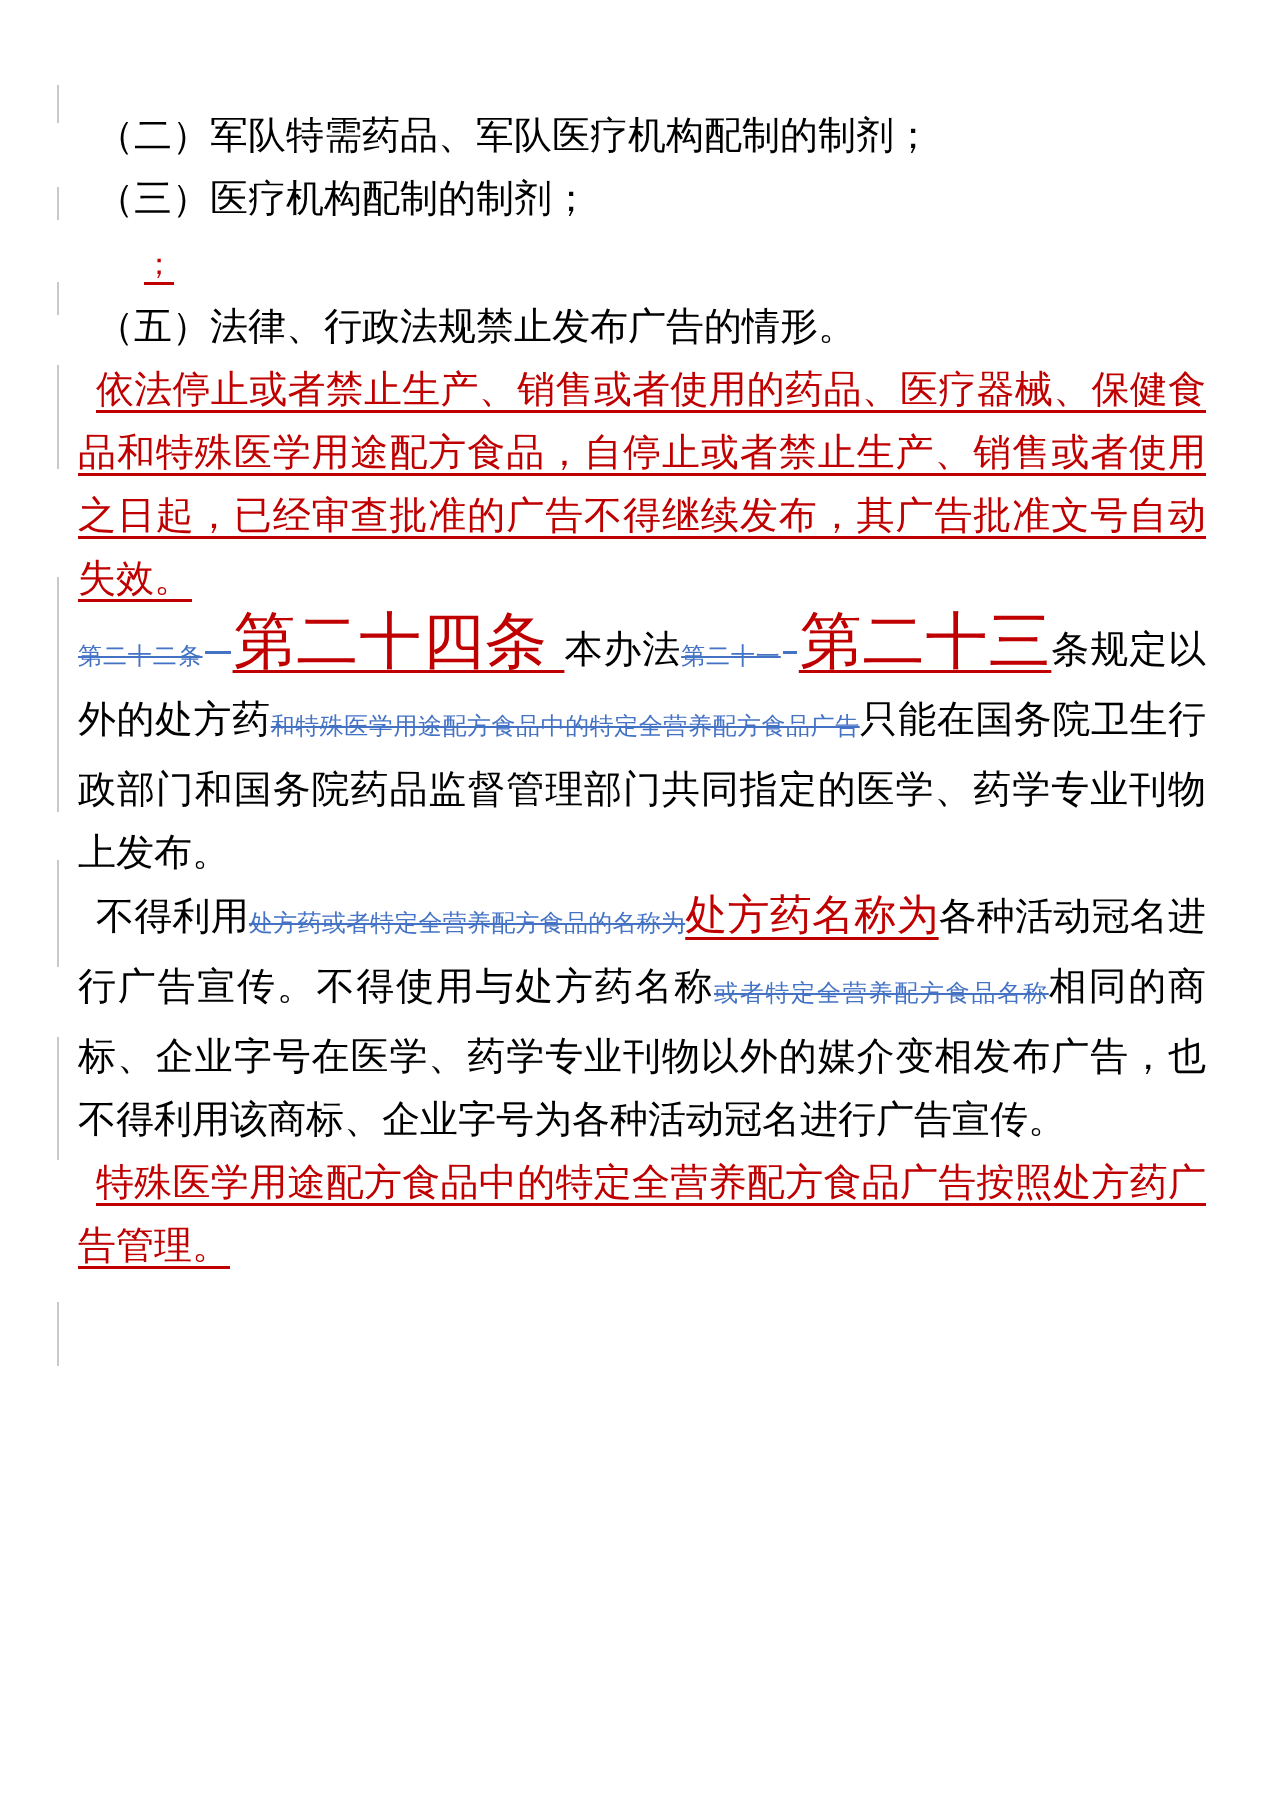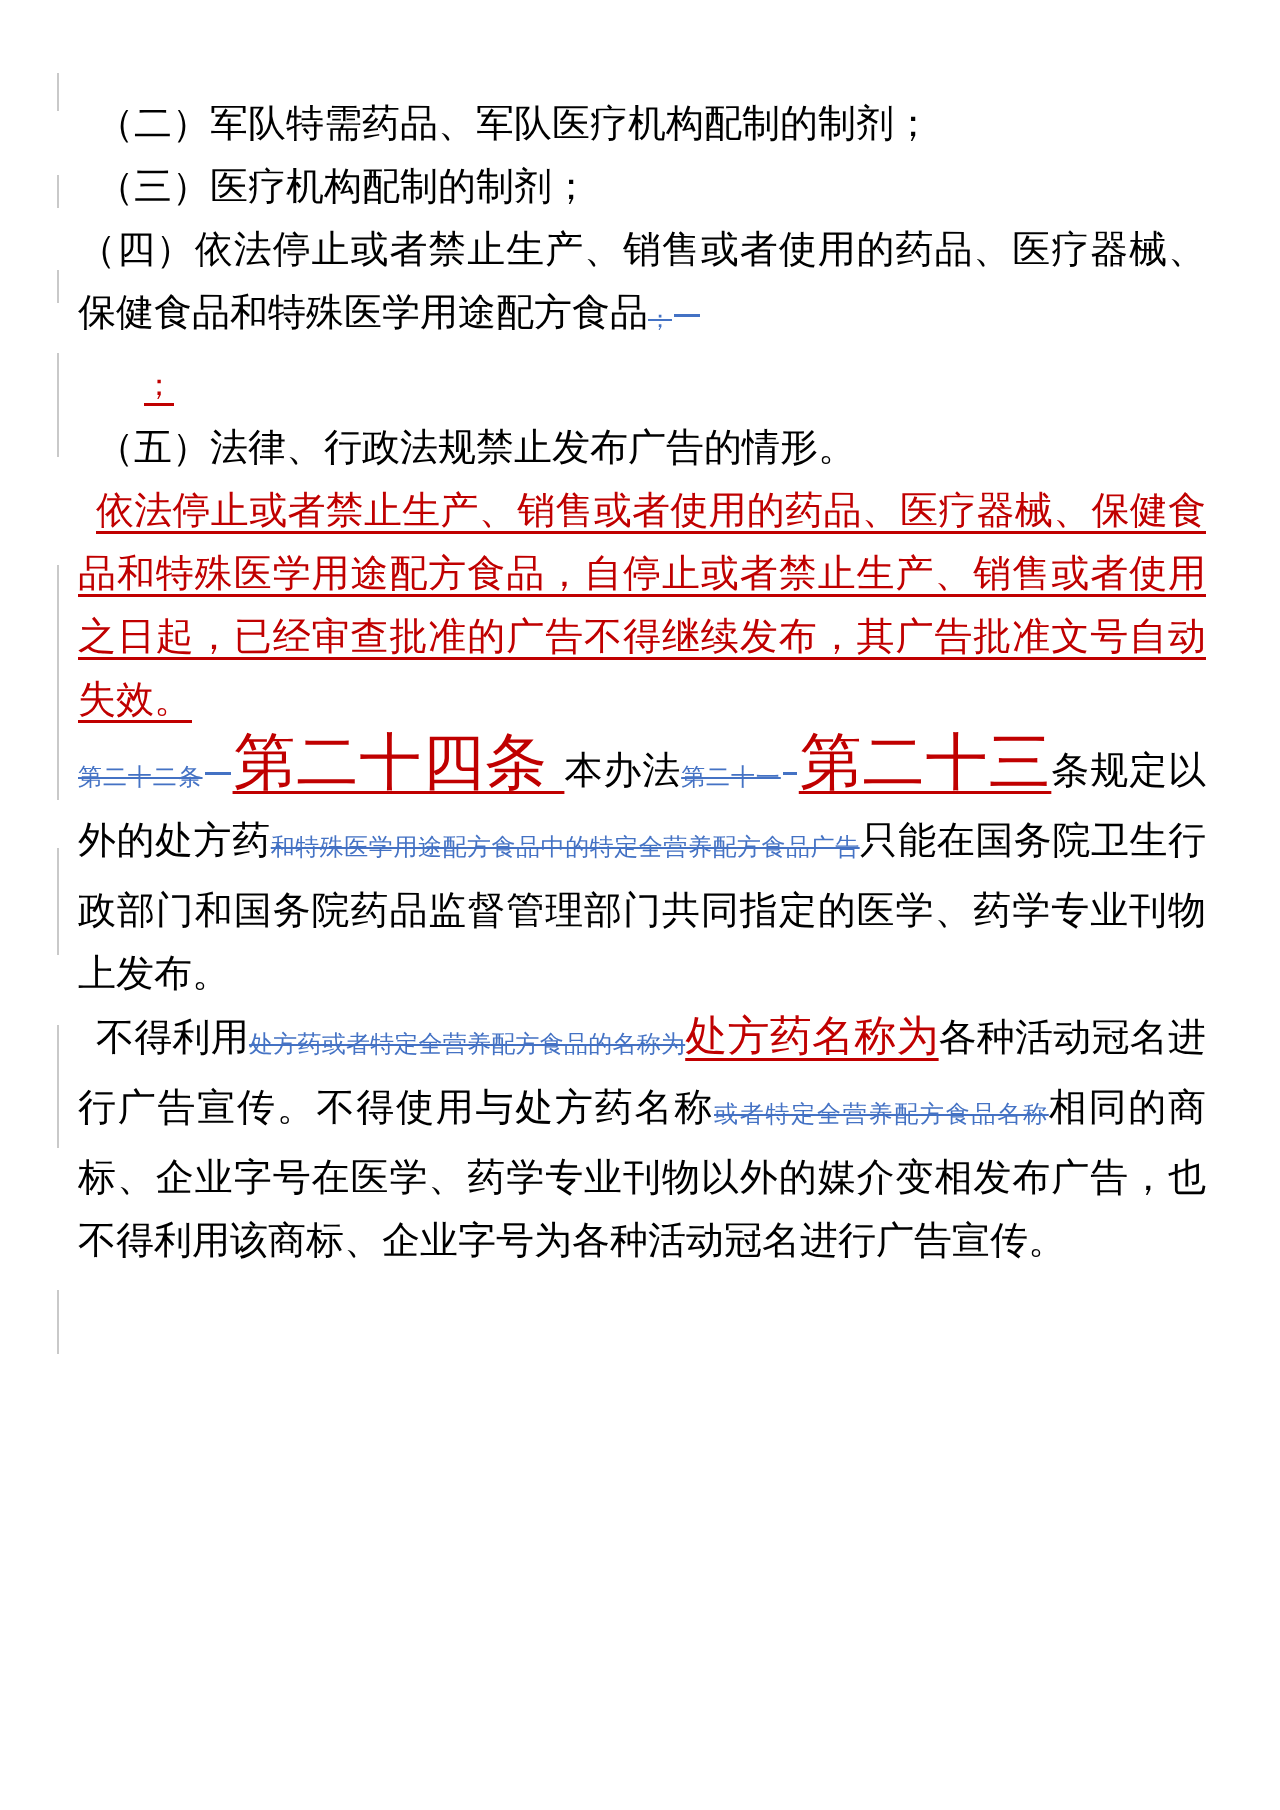--- a/index.html
+++ b/index.html
@@ -2,20 +2,21 @@
 <html style="--ins-red: #c00000; --del-blue: #4472c4; --bar-gray: #c9c9c9;"><head>
 <meta charset="utf-8">
 <style>
   html,body{margin:0;padding:0;background:#ffffff;}
   .page{
     position:relative;
     width:1280px;height:1354px;
     background:#ffffff;
     overflow:hidden;
     font-family:"Liberation Serif","DejaVu Serif",serif;
+    margin-top:12px;
   }
   .doc-body{
     position:absolute;left:78px;top:92px;width:1128px;
   }
   p.para{
     margin:0;
     font-size:38px;
     line-height:63px;
     color:#000000;
     text-align:justify;
@@ -67,26 +68,26 @@
     color:#000000;
   }
 </style>
 </head>
 <body>
 
 <div class="page">
   <div class="doc-body" id="doc-body">
       <p class="para indent mt25"><span class="run">（二）军队特需药品、军队医疗机构配制的制剂；</span></p>
       <p class="para indent mt36"><span class="run">（三）医疗机构配制的制剂；</span></p>
-      <p class="para mt40"><span class="run">（四）依法停止或者禁止生产、销售或者使用的药品、医疗器械、保健食品和特殊医学用途配方食品</span><span class="run del">；</span><span class="deltab"></span></p>
       <p class="para ind66 mt10 half"><span class="run ins sm">；</span></p>
       <p class="para indent mt10"><span class="run">（五）法律、行政法规禁止发布广告的情形。</span></p>
       <p class="para indent mt8"><span class="run ins">依法停止或者禁止生产、销售或者使用的药品、医疗器械、保健食品和特殊医学用途配方食品，自停止或者禁止生产、销售或者使用之日起，已经审查批准的广告不得继续发布，其广告批准文号自动失效。</span></p>
       <p class="para mt0"><span class="run del">第二十二条</span><span class="deltab"></span><span class="run ins big">第二十四条 </span><span class="run">本办法</span><span class="run del">第二十一</span><span class="deltab narrow"></span><span class="run ins big">第二十三</span><span class="run">条规定以外的处方药</span><span class="run del">和特殊医学用途配方食品中的特定全营养配方食品广告</span><span class="run">只能在国务院卫生行政部门和国务院药品监督管理部门共同指定的医学、药学专业刊物上发布。</span></p>
       <p class="para indent mt75"><span class="run">不得利用</span><span class="run del">处方药或者特定全营养配方食品的名称为</span><span class="run ins md">处方药名称为</span><span class="run">各种活动冠名进行广告宣传。不得使用与处方药名称</span><span class="run del">或者特定全营养配方食品名称</span><span class="run">相同的商标、企业字号在医学、药学专业刊物以外的媒介变相发布广告，也不得利用该商标、企业字号为各种活动冠名进行广告宣传。</span></p>
+      <p class="para indent mt0"><span class="run ins">特殊医学用途配方食品中的特定全营养配方食品广告按照处方药广告管理。</span></p>
     </div>
   <div class="page-number">9</div>
 <div class="change-bar" style="top: 73px; height: 38px;"></div>
     <div class="change-bar" style="top: 175px; height: 33px;"></div>
     <div class="change-bar" style="top: 270px; height: 33px;"></div>
     <div class="change-bar" style="top: 353px; height: 104px;"></div>
     <div class="change-bar" style="top: 565px; height: 235px;"></div>
     <div class="change-bar" style="top: 848px; height: 107px;"></div>
     <div class="change-bar" style="top: 1025px; height: 123px;"></div>
     <div class="change-bar" style="top: 1290px; height: 110px;"></div>

